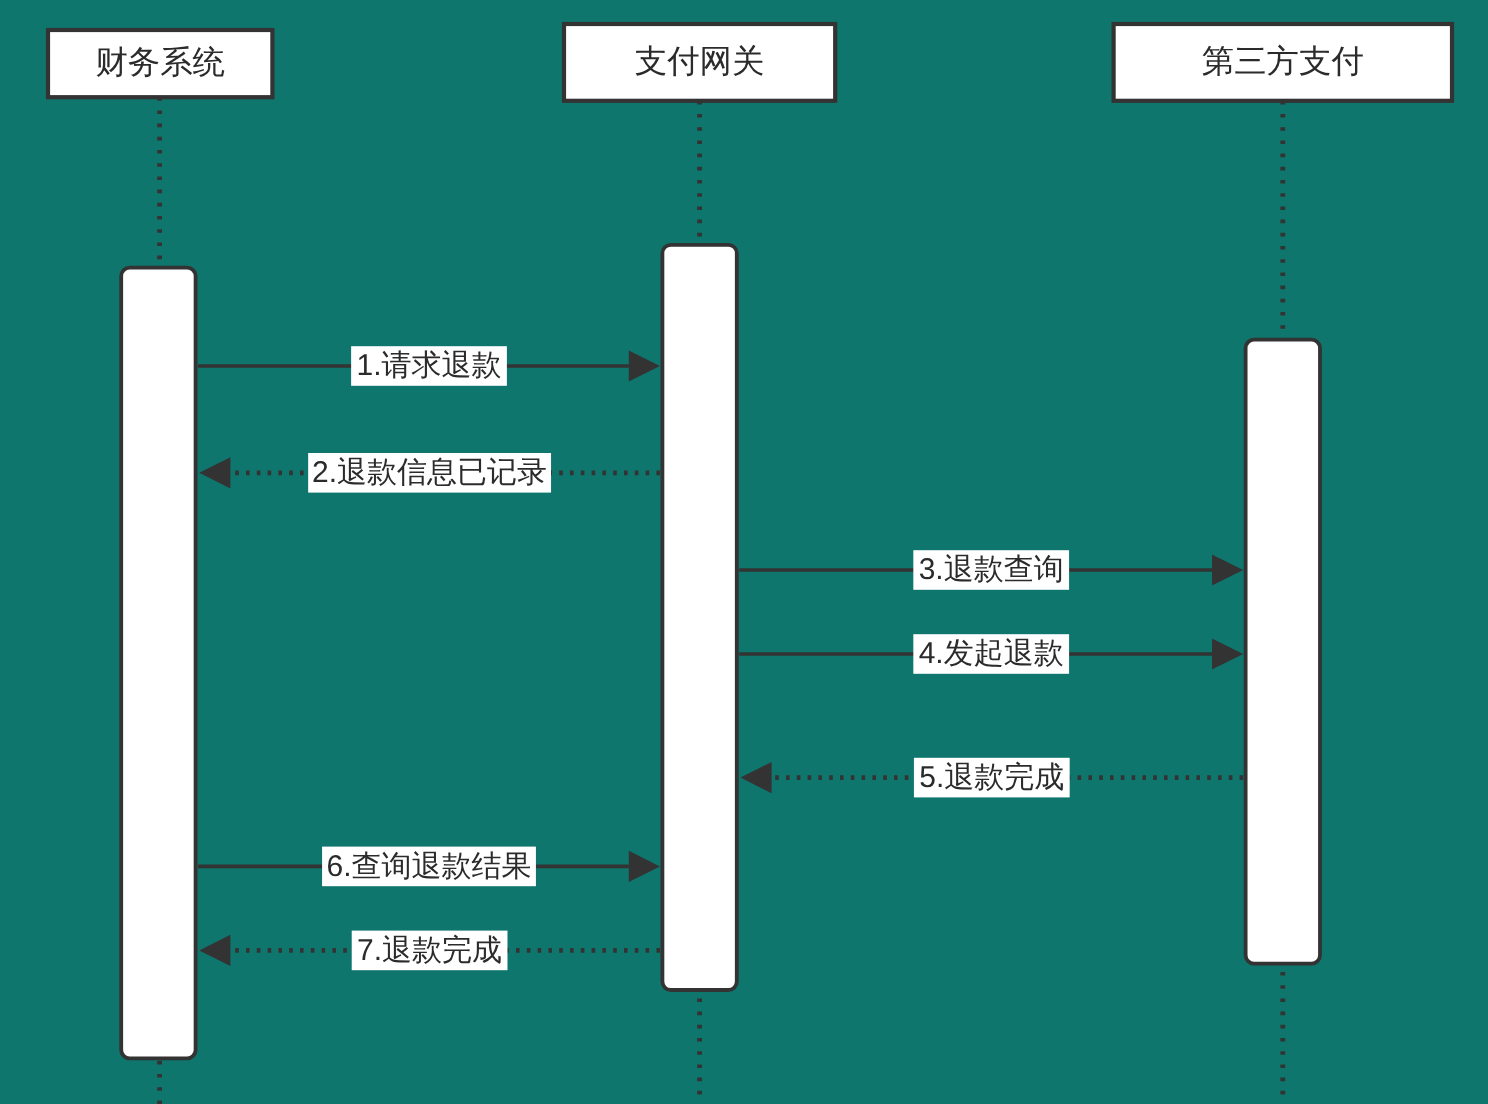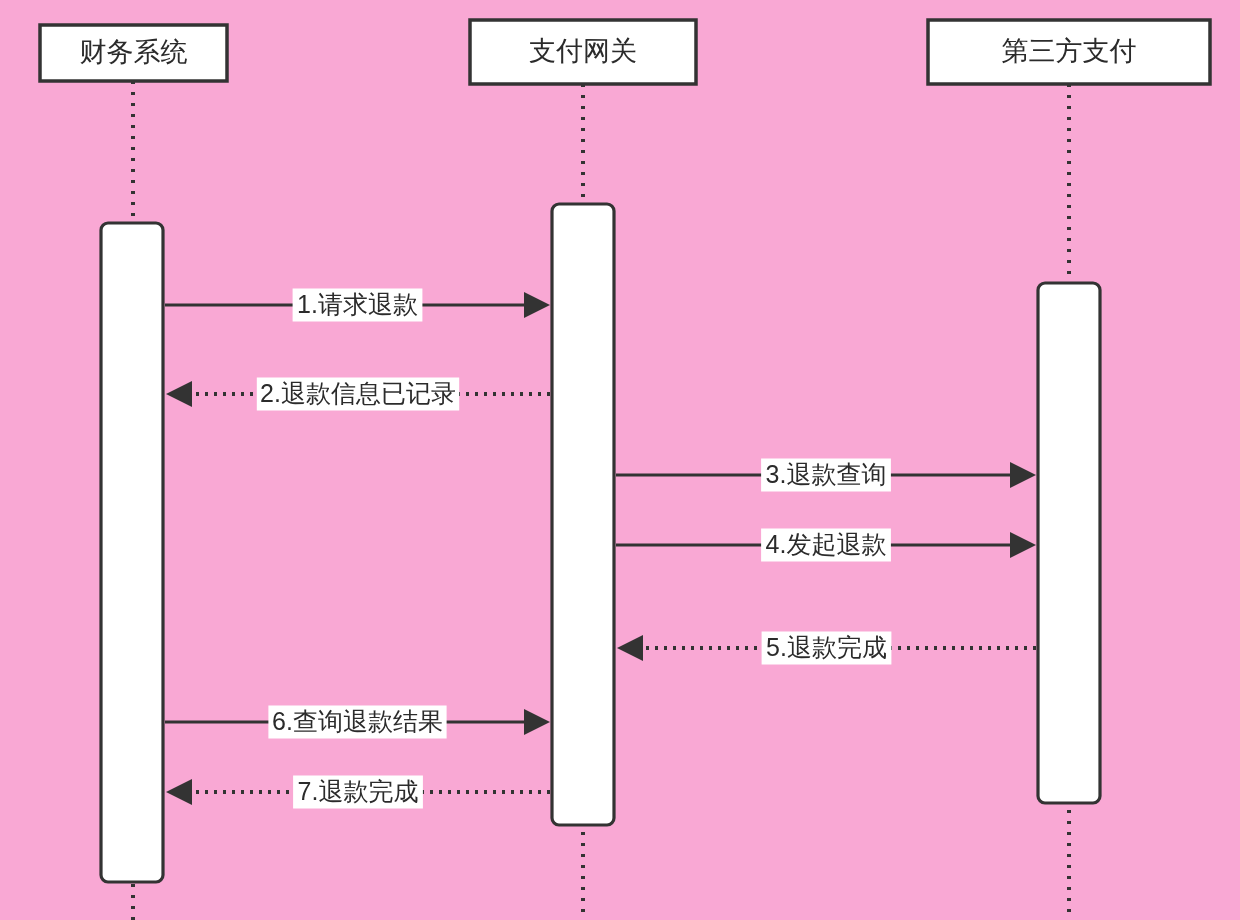--- a/index.html
+++ b/index.html
@@ -7,21 +7,21 @@
     padding: 0;
     background: #ffffff;
   }
   body {
     font-family: "Liberation Sans", "DejaVu Sans", sans-serif;
   }
   #diagram-root {
     position: relative;
     width: 1240px;
     height: 920px;
-    background: #f9a8d4;
+    background: #0f766e;
     overflow: hidden;
   }
   #seq-svg {
     position: absolute;
     left: 0;
     top: 0;
     width: 1240px;
     height: 920px;
   }
   .participant-box-rect {

